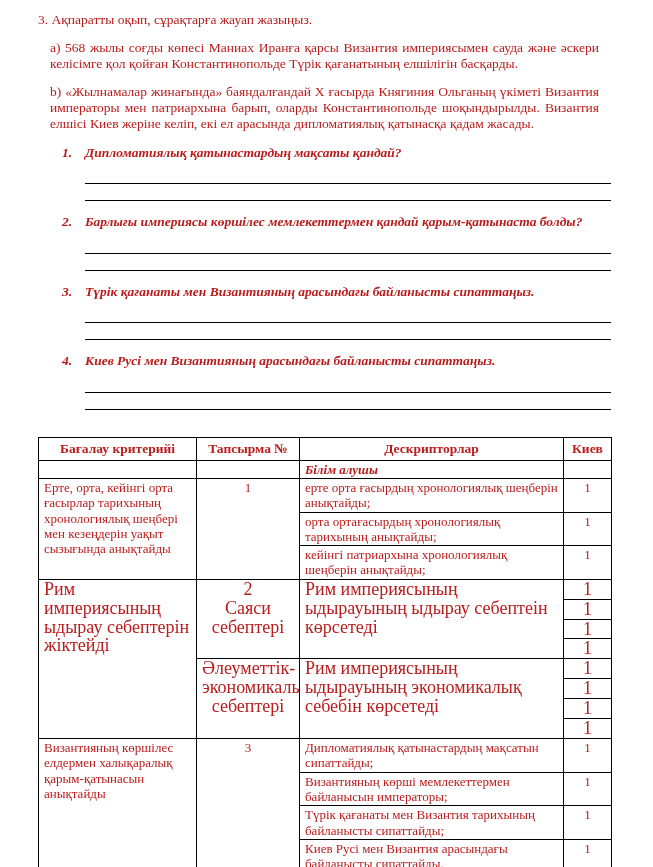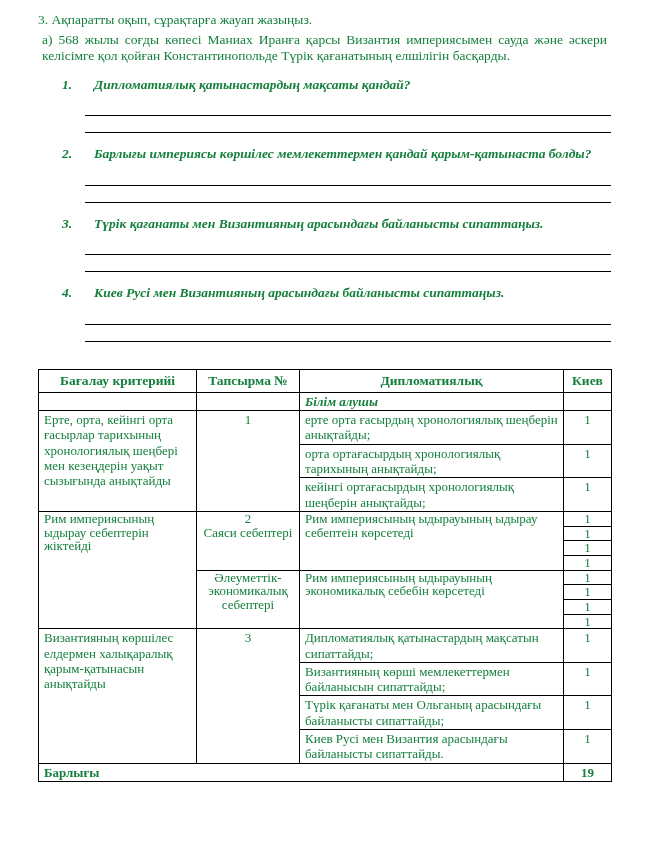--- a/index.html
+++ b/index.html
@@ -4,35 +4,35 @@
 <style>
   * { box-sizing: border-box; }
   html, body { margin: 0; padding: 0; background: #ffffff; }
   .page {
     width: 653px;
     height: 867px;
     background: #ffffff;
     padding: 12px 42px 8px 38px;
     font-family: "Liberation Serif", serif;
     font-size: 13.5px;
-    color: #15803d;
+    color: #b91c1c;
     overflow: hidden;
   }
   .heading { margin: 0; line-height: 1.18; }
-  .para { margin: 4px; line-height: 1.18; text-align: justify; }
+  .para { margin: 12px; line-height: 1.18; text-align: justify; }
 
   .question {
     display: flex;
     margin: 13px 0 7px 24px;
     font-weight: bold;
     font-style: italic;
     line-height: 1.15;
   }
   .q-num { flex: none; width: 23px; }
-  .q-text { flex: 1; margin-left: 9px; }
+  .q-text { flex: 1; }
 
   .answer-lines { margin-left: 47px; margin-bottom: 6px; }
   .answer-line { height: 17px; border-bottom: 1px solid #000; }
 
   table.rubric {
     margin-top: 27px;
     border-collapse: collapse;
     table-layout: fixed;
     width: 573px;
     font-size: 13px;
@@ -47,31 +47,32 @@
   .rubric th {
     text-align: center;
     font-weight: bold;
     font-size: 13.5px;
     padding: 3px 4px;
     vertical-align: middle;
   }
   .subhead { font-style: italic; font-weight: bold; }
   .task { text-align: center; }
   .score { text-align: center; padding-left: 2px; padding-right: 2px; }
-  tr.thin td { font-size: 13px; line-height: 1.05; padding-top: 0; padding-bottom: 0; margin-top: 6px; }
+  tr.thin td { font-size: 18px; line-height: 1.05; padding-top: 0; padding-bottom: 0; margin-top: 6px; }
   .desc-mid { vertical-align: middle; }
   .total-row td { font-weight: bold; }
 </style>
 </head>
 <body>
 
 <div class="page">
 
   <p class="heading">3. Ақпаратты оқып, сұрақтарға жауап жазыңыз.</p>
   <p class="para">a) 568 жылы соғды көпесі Маниах Иранға қарсы Византия империясымен сауда және әскери келісімге қол қойған Константинопольде Түрік қағанатының елшілігін басқарды.</p>
+  <p class="para">b) «Жылнамалар жинағында» баяндалғандай X ғасырда Княгиния Ольганың үкіметі Византия императоры мен патриархына барып, оларды Константинопольде шоқындырылды. Византия елшісі Киев жеріне келіп, екі ел арасында дипломатиялық қатынасқа қадам жасады.</p>
 
   <div class="question">
     <span class="q-num">1.</span>
     <span class="q-text">Дипломатиялық қатынастардың мақсаты қандай?</span>
   </div>
   <div class="answer-lines">
     <div class="answer-line"></div>
     <div class="answer-line"></div>
   </div>
 
@@ -106,42 +107,42 @@
     <colgroup>
       <col style="width:158px">
       <col style="width:103px">
       <col style="width:264px">
       <col style="width:48px">
     </colgroup>
     <tbody>
       <tr>
         <th>Бағалау критерийі</th>
         <th>Тапсырма №</th>
-        <th>Дипломатиялық</th>
+        <th>Дескрипторлар</th>
         <th>Киев</th>
       </tr>
       <tr>
         <td></td>
         <td></td>
         <td class="subhead">Білім алушы</td>
         <td></td>
       </tr>
 
       <tr>
         <td rowspan="3">Ерте, орта, кейінгі орта ғасырлар тарихының хронологиялық шеңбері мен кезеңдерін уақыт сызығында анықтайды</td>
         <td rowspan="3" class="task">1</td>
         <td>ерте орта ғасырдың хронологиялық шеңберін анықтайды;</td>
         <td class="score">1</td>
       </tr>
       <tr>
         <td>орта ортағасырдың хронологиялық тарихының анықтайды;</td>
         <td class="score">1</td>
       </tr>
       <tr>
-        <td>кейінгі ортағасырдың хронологиялық шеңберін анықтайды;</td>
+        <td>кейінгі патриархына хронологиялық шеңберін анықтайды;</td>
         <td class="score">1</td>
       </tr>
 
       <tr class="thin">
         <td rowspan="8">Рим империясының ыдырау себептерін жіктейді</td>
         <td rowspan="4" class="task">
           <div>2</div>
           <div>Саяси себептері</div>
         </td>
         <td rowspan="4" class="desc-mid">Рим империясының ыдырауының ыдырау себептеін көрсетеді</td>
@@ -171,25 +172,25 @@
         <td class="score">1</td>
       </tr>
 
       <tr>
         <td rowspan="4">Византияның көршілес елдермен халықаралық қарым-қатынасын анықтайды</td>
         <td rowspan="4" class="task">3</td>
         <td>Дипломатиялық қатынастардың мақсатын сипаттайды;</td>
         <td class="score">1</td>
       </tr>
       <tr>
-        <td>Византияның көрші мемлекеттермен байланысын сипаттайды;</td>
-        <td class="score">1</td>
-      </tr>
-      <tr>
-        <td>Түрік қағанаты мен Ольганың арасындағы байланысты сипаттайды;</td>
+        <td>Византияның көрші мемлекеттермен байланысын императоры;</td>
+        <td class="score">1</td>
+      </tr>
+      <tr>
+        <td>Түрік қағанаты мен Византия тарихының байланысты сипаттайды;</td>
         <td class="score">1</td>
       </tr>
       <tr>
         <td>Киев Русі мен Византия арасындағы байланысты сипаттайды.</td>
         <td class="score">1</td>
       </tr>
 
       <tr class="total-row">
         <td colspan="3">Барлығы</td>
         <td class="score">19</td>

